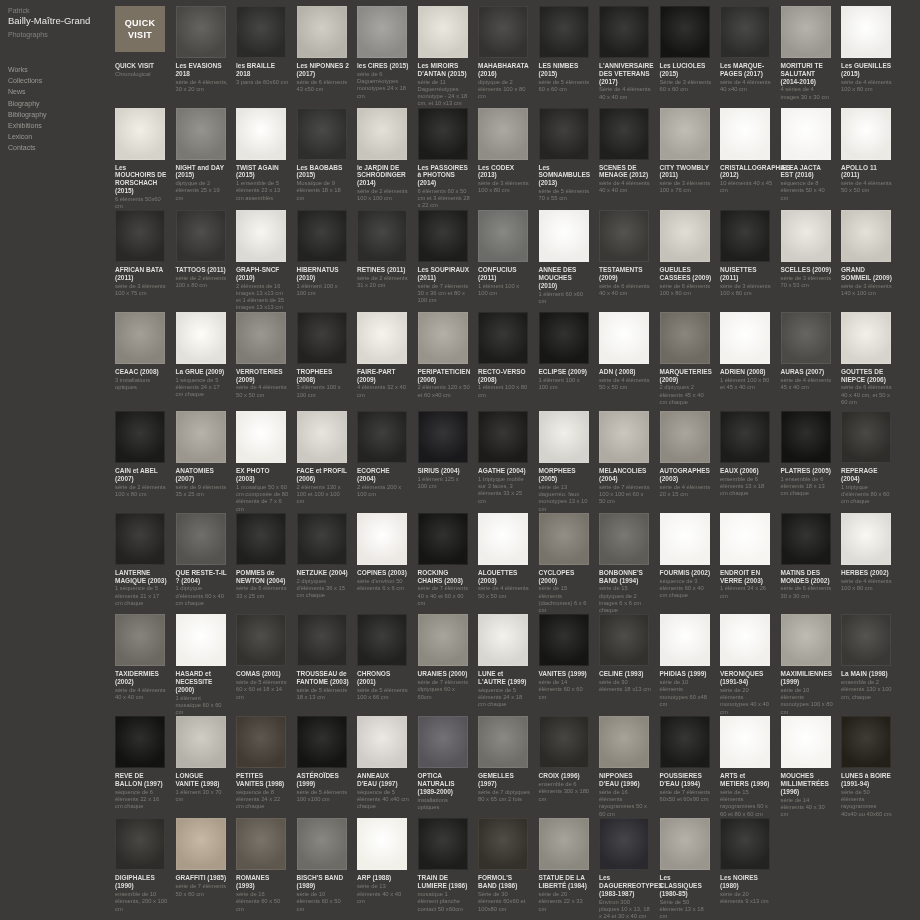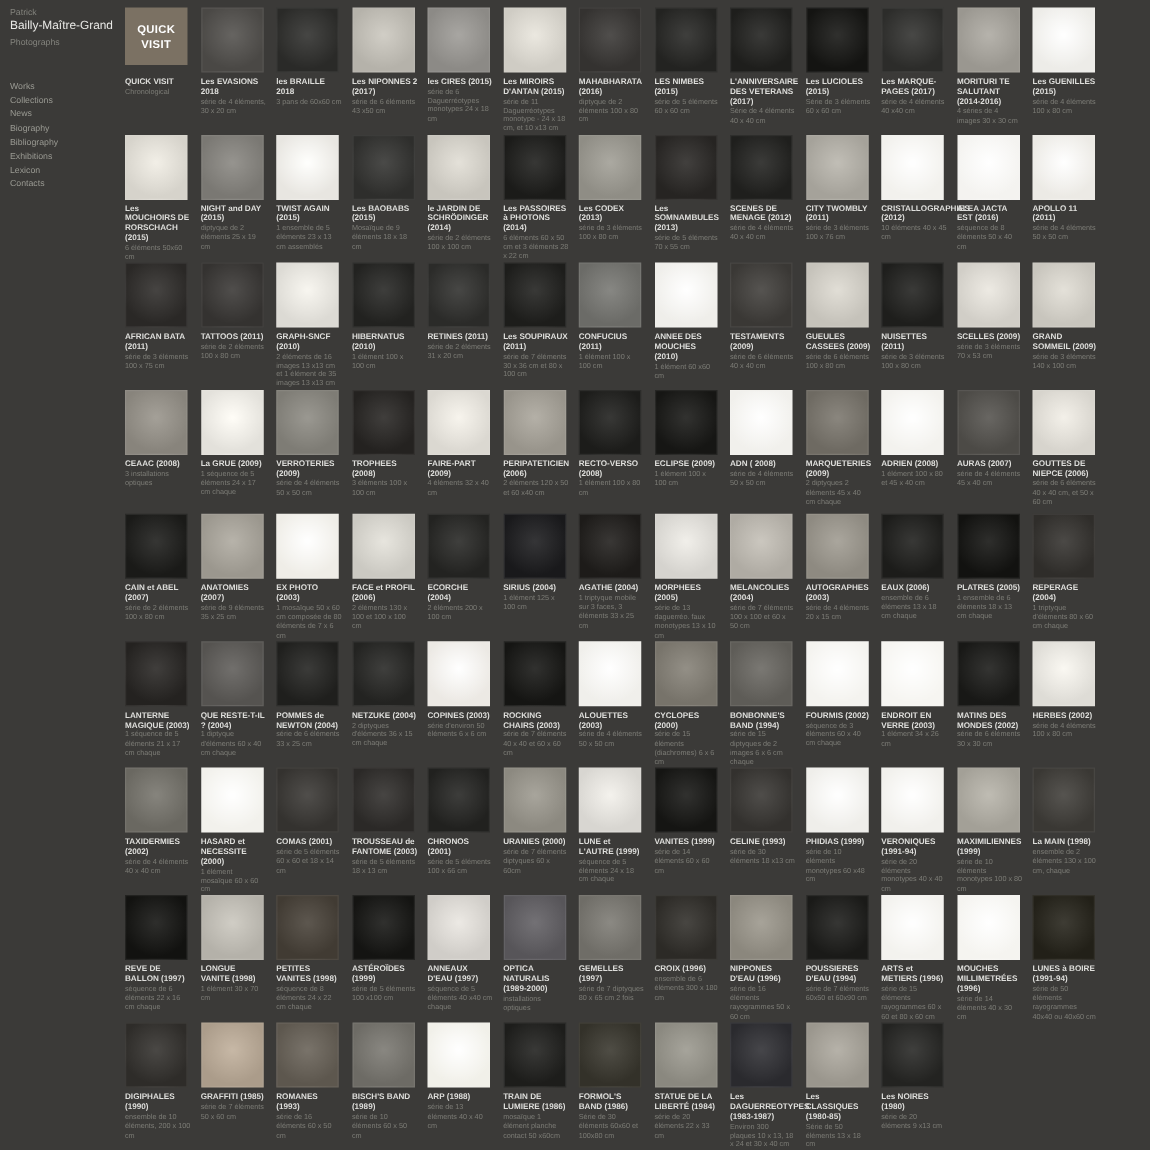--- a/index.html
+++ b/index.html
@@ -6,21 +6,21 @@
     font-family:"Liberation Sans", sans-serif;-webkit-font-smoothing:antialiased;}
   .page{position:relative;width:920px;height:920px;}
   
   .sidebar{position:absolute;left:8px;top:6px;width:90px;color:#8f8f89;}
   .sb-name1{font-size:7px;color:#83837d;line-height:1.3;}
   .sb-name2{font-size:9.5px;color:#e9e9e6;line-height:1.25;}
   .sb-sub{font-size:7px;color:#83837d;margin-top:4px;}
   .sb-menu{margin-top:26px;}
   .sb-item{font-size:7px;color:#9a9a93;line-height:1.6;cursor:pointer;}
   
-  .grid{position:absolute;left:100px;top:6px;width:786px;
+  .grid{position:absolute;left:115px;top:6px;width:786px;
     display:grid;grid-template-columns:repeat(13,60.5px);}
   .cell{min-height:99.5px;padding-right:8px;box-sizing:border-box;}
   .thumb{width:50px;height:52px;margin-bottom:4px;border:1px solid rgba(255,255,255,0.07);
     box-sizing:border-box;}
   .quick-tile{width:50px;height:46px;margin-bottom:10px;display:flex;align-items:center;
     justify-content:center;text-align:center;font-weight:bold;font-size:9px;color:#ffffff;
     letter-spacing:0.3px;line-height:1.35;}
   .title{font-size:6.5px;font-weight:bold;color:#dfdfdc;line-height:1.2;margin-bottom:1px;}
   .caption{font-size:5.8px;color:#7c7c76;line-height:1.25;}
 </style>

